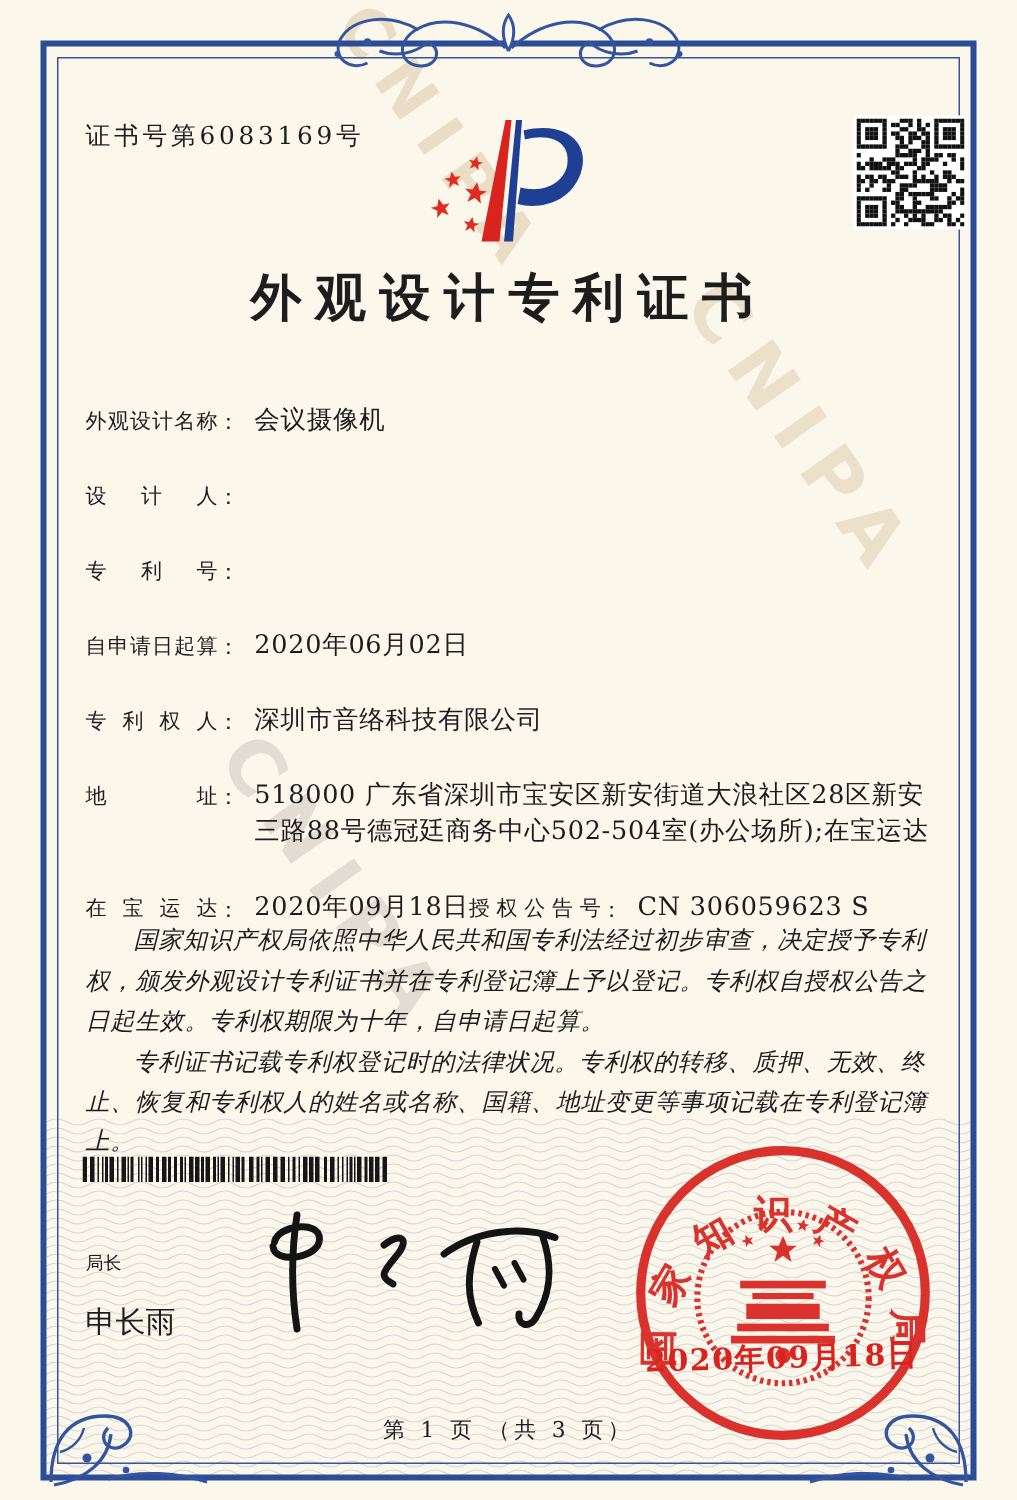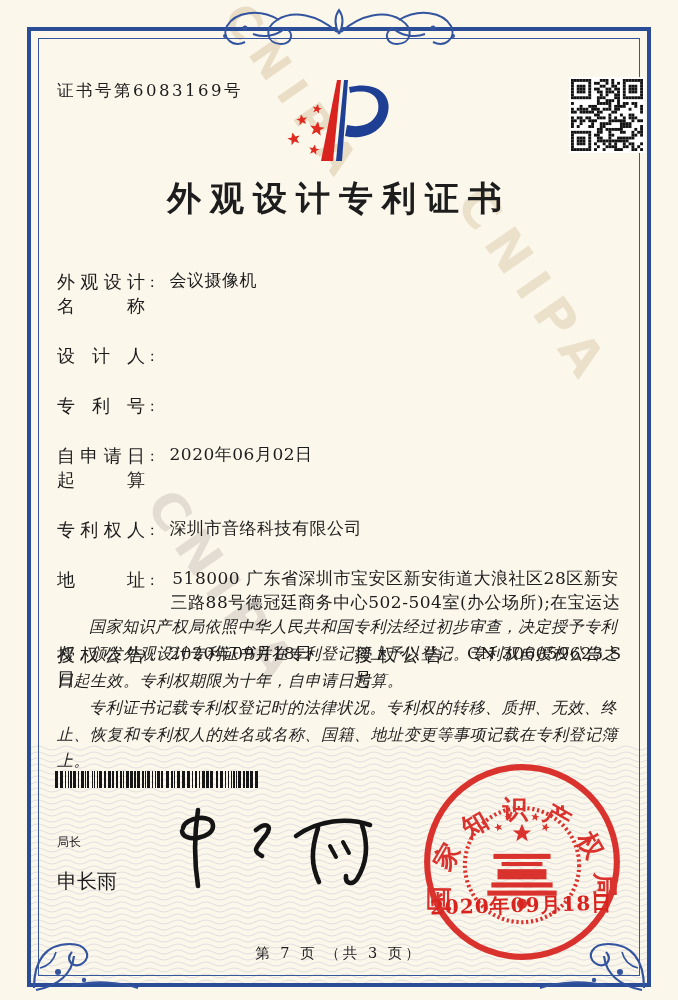--- a/index.html
+++ b/index.html
@@ -23,26 +23,26 @@
   #waves{position:absolute;left:31px;top:744px;z-index:0;}
   
   .cert-no{position:absolute;left:57px;top:80px;font-size:16.5px;letter-spacing:2.5px;z-index:2;}
   .logo{position:absolute;left:281px;top:77px;z-index:2;}
   .qr{position:absolute;left:569px;top:77px;z-index:2;background:#fff;padding:2px;}
   .title{position:absolute;left:0;right:0;top:176px;text-align:center;font-size:34px;
          font-weight:bold;letter-spacing:9px;z-index:2;font-family:Liberation Serif, serif;}
   
   .fields{position:absolute;left:57px;top:268px;width:566px;z-index:2;}
   .frow{display:flex;align-items:flex-start;font-size:17px;line-height:24px;margin-bottom:24px;}
-  .flabel{flex:0 0 88px;font-size:18px;text-align:justify;text-align-last:justify;padding-top:2px;font-family:Liberation Serif, serif;}
+  .flabel{flex:0 0 88px;font-size:14px;text-align:justify;text-align-last:justify;padding-top:2px;font-family:Liberation Serif, serif;}
   .fcolon{font-size:14.5px;padding-top:2px;}
-  .fvalue{margin-left:10px;letter-spacing:.5px;text-align:center;}
+  .fvalue{margin-left:10px;letter-spacing:.5px;}
   .frow.addr{margin-bottom:27px;}
   .frow.addr .fvalue{width:452px;}
-  .grant-group2{display:flex;margin-left:42px;}
+  .grant-group2{display:flex;}
   
   .body-text{position:absolute;left:57px;top:614px;width:574px;z-index:2;}
   .body-text p{margin:0;font-size:16px;line-height:1.68;text-indent:2em;font-style:italic;
                letter-spacing:.5px;}
   
   .barcode{position:absolute;left:55px;top:771px;z-index:2;}
   .director-title{position:absolute;left:57px;top:834px;font-size:12px;z-index:3;
                   font-family:"DejaVu Sans","Liberation Sans",sans-serif;}
   .director-name{position:absolute;left:57px;top:868px;font-size:20px;z-index:3;
                  font-family:"DejaVu Sans","Liberation Sans",sans-serif;}
@@ -504,21 +504,21 @@
       <span class="flabel">专利权人</span>
         <span class="fcolon">：</span>
       <span class="fvalue">深圳市音络科技有限公司</span>
     </div>
     <div class="frow addr">
       <span class="flabel">地址</span>
         <span class="fcolon">：</span>
       <span class="fvalue">518000 广东省深圳市宝安区新安街道大浪社区28区新安三路88号德冠廷商务中心502-504室(办公场所);在宝运达</span>
     </div>
     <div class="frow">
-      <span class="flabel">授权公告日</span>
+      <span class="flabel">在宝运达</span>
         <span class="fcolon">：</span>
       <span class="fvalue">2020年09月18日</span>
       <span class="grant-group2">
         <span class="flabel">授权公告号</span>
           <span class="fcolon">：</span>
         <span class="fvalue">CN 306059623 S</span>
       </span>
     </div>
   </div>
 
@@ -623,15 +623,15 @@
         <rect x="80" y="100" width="40" height="4"></rect>
         <rect x="76" y="107" width="48" height="10"></rect>
         <rect x="70" y="120" width="60" height="5"></rect>
         <rect x="66" y="128" width="68" height="5"></rect>
         <circle cx="100" cy="141" r="5"></circle>
       </g>
     </g>
   </svg>
   <div class="seal-date">2020年09月18日</div>
 
-  <div class="footer">第 7 页 （共 3 页）</div>
+  <div class="footer">第 1 页 （共 3 页）</div>
 
 </div>
 
 </body></html>

